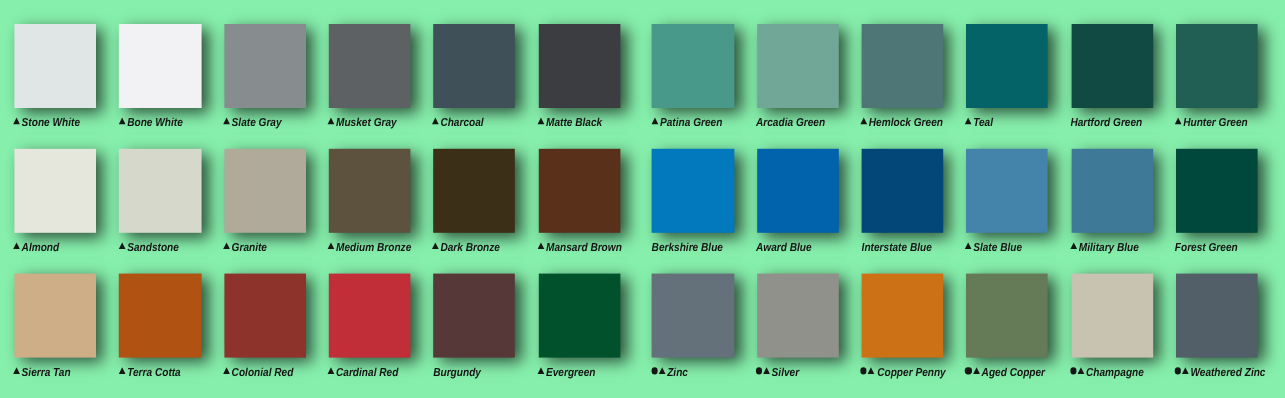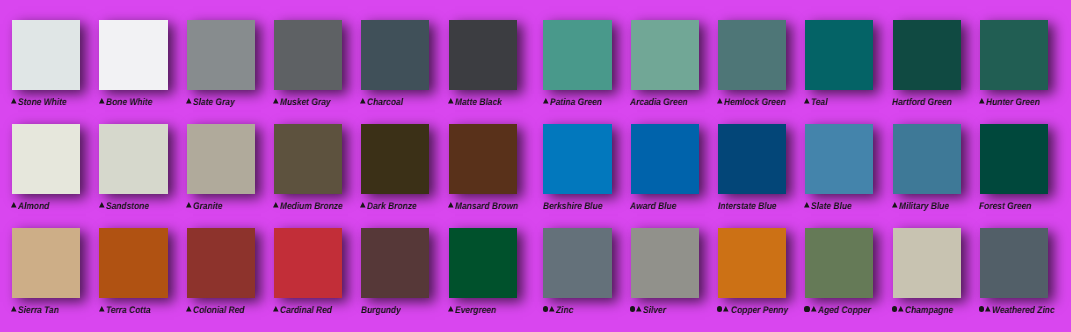--- a/index.html
+++ b/index.html
@@ -9,21 +9,21 @@
     background: #ffffff;
     font-family: "Liberation Sans", sans-serif;
     overflow: hidden;
     -webkit-font-smoothing: antialiased;
     text-rendering: geometricPrecision;
   }
   #chart {
     position: relative;
     width: 1071px;
     height: 332px;
-    background: #d946ef;
+    background: #86efac;
   }
   .swatch-cell {
     position: absolute;
   }
   .chip {
     position: absolute;
     left: 0; top: 0;
     width: 68.3px;
     height: 69.8px;
     box-shadow: 6px 4px 12px rgba(0,0,0,0.65);

